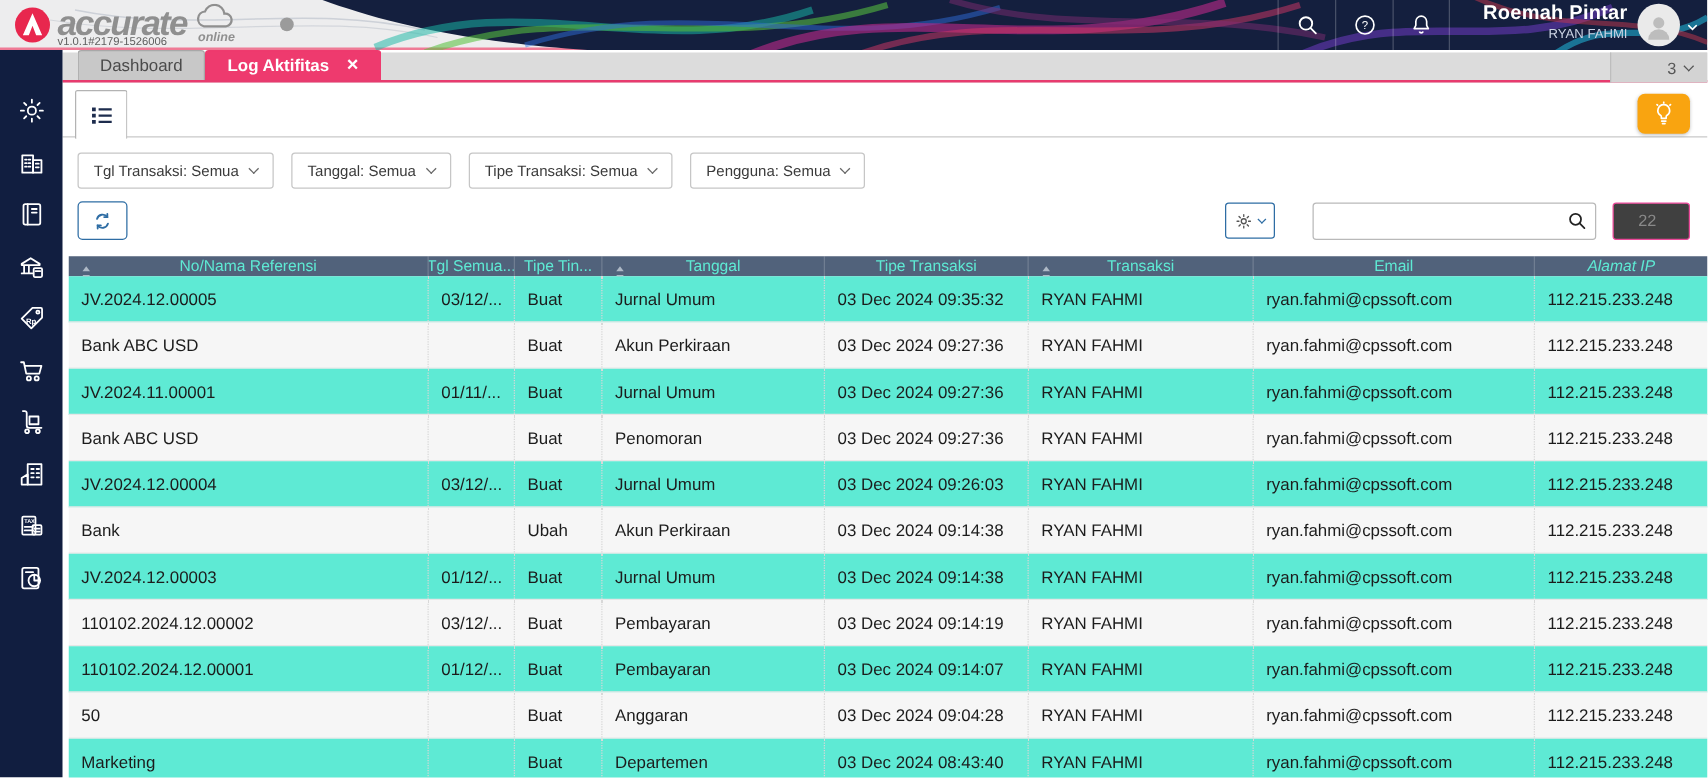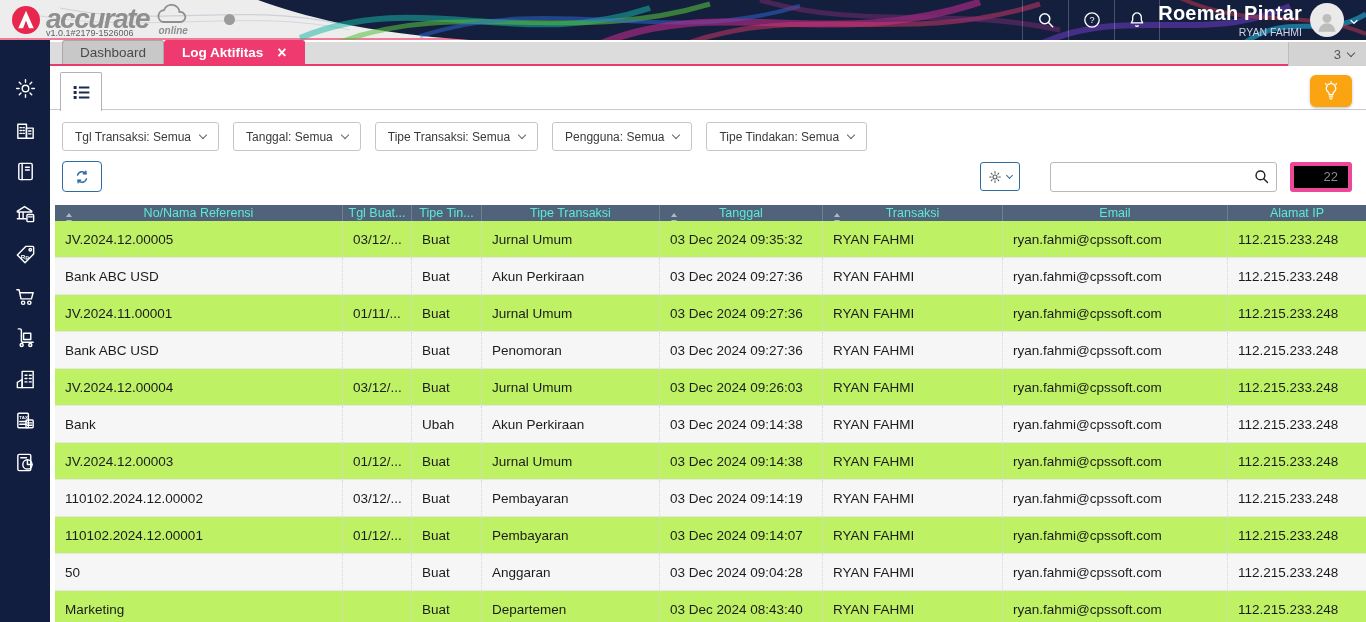--- a/index.html
+++ b/index.html
@@ -20,21 +20,21 @@
   .online-label { font-style:italic; font-weight:bold; font-size:10px; color:#8f8f8f; margin-top:-5px; }
   .version { position:absolute; left:46px; top:28px; font-size:9px; color:#5f5f5f; z-index:3; }
   .hdr-dot { position:absolute; left:224px; top:14px; width:11px; height:11px; border-radius:50%;
              background:#9b9b9b; z-index:2; }
   .hdr-icon-group { position:absolute; left:1022px; top:0; height:40px; display:flex; z-index:3; }
   .hdr-icon-btn { width:46px; height:40px; display:flex; align-items:center; justify-content:center;
                   border-left:1px solid rgba(255,255,255,.22); color:#fff; cursor:pointer; }
   .hdr-icon-btn:last-child { border-right:1px solid rgba(255,255,255,.22); }
   .hdr-icon-btn svg { width:20px; height:20px; }
   .user-block { position:absolute; right:64px; top:2px; text-align:right; z-index:3; color:#fff; }
-  .company-name { font-size:20px; font-weight:bold; letter-spacing:.2px; }
+  .company-name { font-size:16px; font-weight:bold; letter-spacing:.2px; }
   .user-name { font-size:10.5px; color:#ccd4e4; margin-top:1px; }
   .avatar { position:absolute; right:22px; top:3px; width:34px; height:34px; border-radius:50%;
             background:#eaeaea; display:flex; align-items:center; justify-content:center;
             overflow:hidden; z-index:3; color:#b5b5b5; }
   .avatar svg { width:26px; height:26px; margin-top:4px; }
   .avatar-chev { position:absolute; right:6px; top:16px; width:12px; height:12px; color:#fff; z-index:3; }
 
   
   .tab-bar { position:absolute; top:42px; left:50px; width:1316px; height:24px; background:#dcdcdc;
              border-bottom:2px solid #e73b6e; display:flex; align-items:flex-end; padding-left:12px; z-index:4; }
@@ -83,36 +83,36 @@
   .gear-btn { width:40px; height:29px; border:1px solid #2e6da4; border-radius:3px; background:#fff;
               display:flex; align-items:center; justify-content:center; gap:5px; color:#555;
               margin-right:30px; cursor:pointer; }
   .gear-btn svg { width:14px; height:14px; }
   .gear-btn .chev { border-color:#2e6da4; width:5px; height:5px; }
   .search-box { position:relative; width:227px; height:30px; margin-right:13px; }
   .search-box input { width:100%; height:100%; border:1px solid #b9b9b9; border-radius:3px;
                       padding:0 30px 0 10px; font-size:13px; color:#333; outline:none;
                       font-family:"Liberation Sans", sans-serif; }
   .search-box .mag { position:absolute; right:7px; top:6px; width:17px; height:17px; color:#222; cursor:pointer; }
-  .count-box { width:62px; height:30px; background:#000000; border:4px solid #ec4899; border-radius:3px;
-               display:flex; align-items:center; justify-content:flex-end; padding-right:10px;
+  .count-box { width:62px; height:30px; background:#404040; border:1px solid #ec4899; border-radius:3px;
+               display:flex; align-items:center; justify-content:flex-end; padding-right:26px;
                font-size:13px; color:#8a8a8a; }
 
   
   .log-table { margin:13px 0 0 5px; width:1311px; }
   .thead { display:grid; background:#51627b; color:#5eead4; height:16px; font-size:12.5px; }
   .th { position:relative; display:flex; align-items:center; justify-content:center;
         border-right:1px solid rgba(255,255,255,.18); cursor:pointer; white-space:nowrap; overflow:hidden; }
-  .th:last-child { border-right:none; }
+  .th:last-child { border-right:none;font-style:italic; }
   .sort { position:absolute; left:11px; top:8px; display:flex; flex-direction:column; gap:2.5px; }
   .tri-up { width:0; height:0; border-left:3.5px solid transparent; border-right:3.5px solid transparent;
             border-bottom:4px solid #aeb9c6; }
   .tri-down { width:0; height:0; border-left:3.5px solid transparent; border-right:3.5px solid transparent;
               border-top:4px solid #aeb9c6; }
-  .tr { display:grid; height:37px; border-bottom:1px solid #e6e6e6; background:#bef264; cursor:pointer; }
+  .tr { display:grid; height:37px; border-bottom:1px solid #e6e6e6; background:#5eead4; cursor:pointer; }
   .tr:nth-child(even) { background:#f6f6f6; }
   .td { display:flex; align-items:center; padding:0 8px 0 10px; border-right:1px dotted #d8d8d8;
         overflow:hidden; white-space:nowrap; font-size:13.5px; color:#1c1c1c; }
   .td:last-child { border-right:none; }
 </style>
 </head>
 <body>
 
 <div class="top-header">
   <svg class="waves" viewBox="0 0 1366 40" preserveAspectRatio="none">
@@ -304,24 +304,20 @@
         <span class="chev"></span>
       </button>
       <button class="filter-btn">
         <span>Tipe Transaksi: Semua</span>
         <span class="chev"></span>
       </button>
       <button class="filter-btn">
         <span>Pengguna: Semua</span>
         <span class="chev"></span>
       </button>
-      <button class="filter-btn">
-        <span>Tipe Tindakan: Semua</span>
-        <span class="chev"></span>
-      </button>
     </div>
 
   <div class="action-row">
     <button class="refresh-btn">
       <svg viewBox="0 0 24 24" fill="none" stroke="currentColor" stroke-width="2.2" stroke-linecap="round">
         <path d="M17.8 7A7 7 0 0 0 5.4 9.2M6.2 17a7 7 0 0 0 12.4-2.2"></path>
         <path d="M17.8 3.2v3.8H14M6.2 20.8V17H10"></path>
       </svg>
     </button>
     <div class="right-tools">
@@ -346,36 +342,36 @@
   <div class="log-table">
     <div class="thead" id="table-head" style="grid-template-columns: 288px 69px 70px 178px 163px 180px 225px 138px;">
         <div class="th">
           <span class="sort">
             <span class="tri-up"></span>
             <span class="tri-down"></span>
           </span>
           <span>No/Nama Referensi</span>
         </div>
         <div class="th">
-          <span>Tgl Buat...</span>
+          <span>Tgl Semua...</span>
         </div>
         <div class="th">
           <span>Tipe Tin...</span>
-        </div>
-        <div class="th">
-          <span>Tipe Transaksi</span>
         </div>
         <div class="th">
           <span class="sort">
             <span class="tri-up"></span>
             <span class="tri-down"></span>
           </span>
           <span>Tanggal</span>
         </div>
         <div class="th">
+          <span>Tipe Transaksi</span>
+        </div>
+        <div class="th">
           <span class="sort">
             <span class="tri-up"></span>
             <span class="tri-down"></span>
           </span>
           <span>Transaksi</span>
         </div>
         <div class="th">
           <span>Email</span>
         </div>
         <div class="th">

